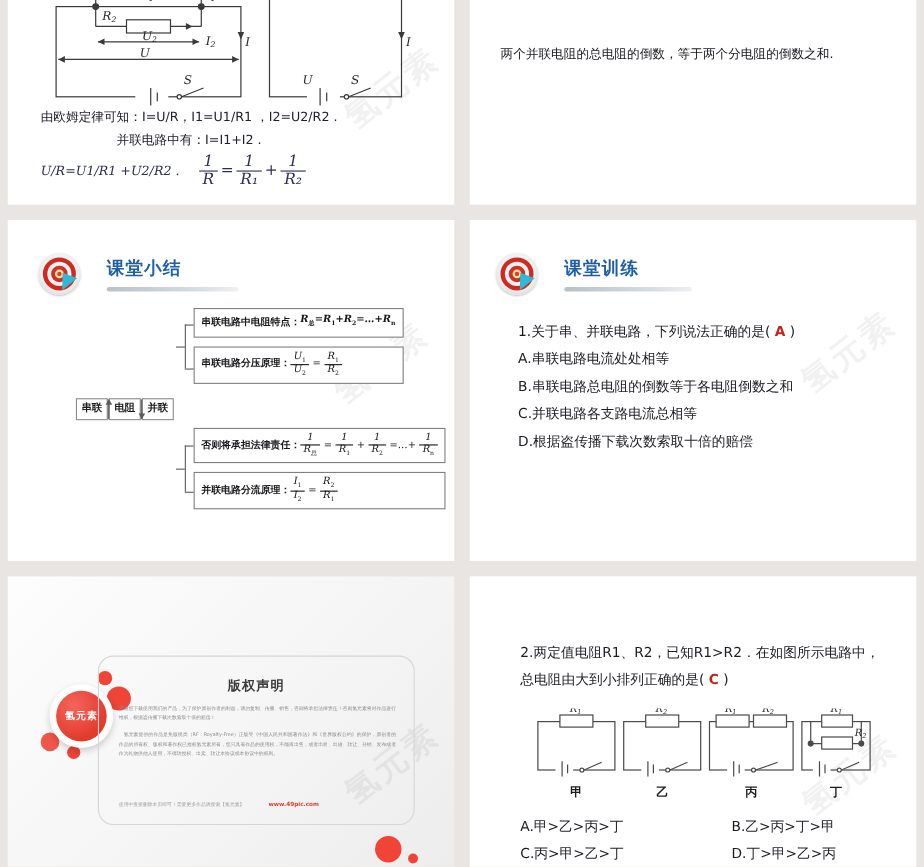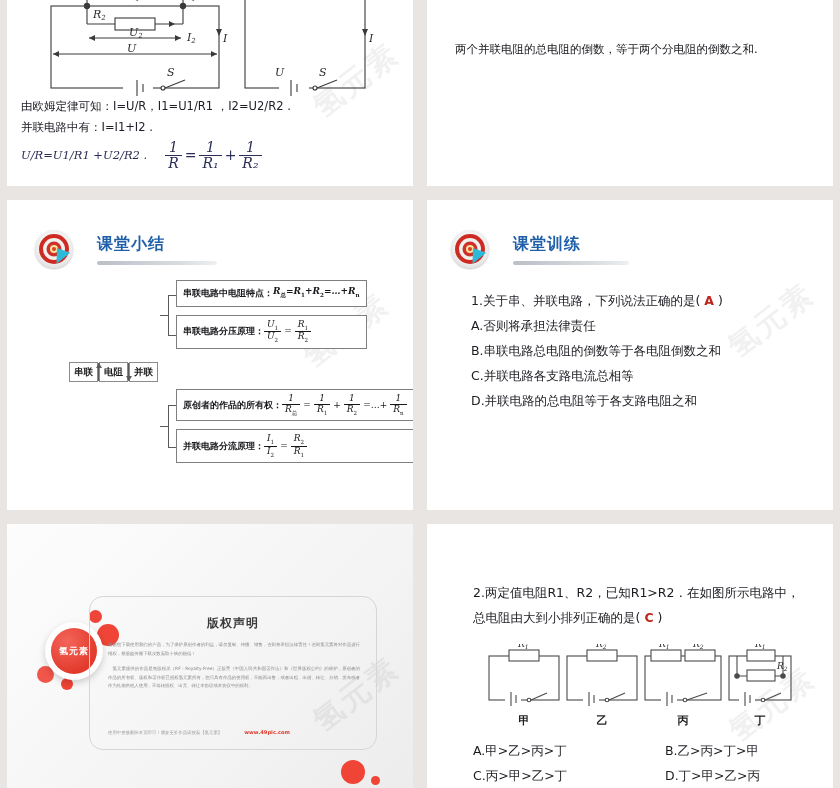--- a/index.html
+++ b/index.html
@@ -75,21 +75,21 @@
   
   .frac{display:inline-flex;flex-direction:column;align-items:center;vertical-align:middle;
         font-family:"DejaVu Serif","Liberation Serif",serif;font-style:italic;line-height:1.05;}
   .frac .num{padding:0 3px;}
   .frac .den{padding:0 3px;border-top:1px solid currentColor;}
   .eqrow{display:inline-flex;align-items:center;gap:3px;vertical-align:middle;
          font-family:"DejaVu Serif","Liberation Serif",serif;font-style:italic;}
   sub{font-size:.62em;font-style:normal;}
   
   .s1-circuits{position:absolute;left:0;top:-52px;width:100%;height:150px;}
-  .s1-text{position:absolute;left:14px;top:96px;}
+  .s1-text{position:absolute;left:30px;top:96px;text-align:center;}
   .s1-l3{display:flex;align-items:center;gap:18px;margin-top:2px;}
   .s2-p{position:absolute;left:28px;top:42px;right:20px;font-size:11.5px;color:#17171d;}
   
   .mm{position:absolute;left:62px;top:80px;display:flex;align-items:center;}
   .mm-col{display:flex;flex-direction:row;align-items:center;}
   .node{
     border:1px solid #8b8b8b;background:#fff;color:#1b1b1b;
     font-size:9.5px;font-weight:bold;padding:3px 4px;line-height:12px;white-space:nowrap;
   }
   .vline{width:1px;background:#5a5a5a;height:18px;position:relative;}
@@ -302,21 +302,21 @@
 
         <div style="display:flex;align-items:center;">
           <div class="brace" style="height:62px;">
             <span class="bh"></span>
             <span class="bv" style="top:10px;height:42px;"></span>
             <span class="ba" style="top:10px;"></span>
             <span class="ba" style="top:52px;"></span>
           </div>
           <div style="display:flex;flex-direction:column;gap:8px;">
             <div class="leaf">
-              <span>原创者的作品的所有权：</span>
+              <span>否则将承担法律责任：</span>
               <span class="eqrow">
                 <span class="frac">
                     <span class="num">1</span>
                     <span class="den">R<sub>总</sub></span>
                   </span>
                 <span>=</span>
                 <span class="frac">
                     <span class="num">1</span>
                     <span class="den">R<sub>1</sub></span>
                   </span>
@@ -370,24 +370,24 @@
         <div class="sec-rule" style="width:116px;"></div>
       </div>
     </div>
 
     <div style="position:absolute;left:44px;top:88px;right:34px;">
       <div class="q">
         <span>1.关于串、并联电路，下列说法正确的是(</span>
         <span class="red">A</span>
         <span>)</span>
       </div>
-      <div class="opt">A.否则将承担法律责任</div>
+      <div class="opt">A.串联电路电流处处相等</div>
       <div class="opt">B.串联电路总电阻的倒数等于各电阻倒数之和</div>
       <div class="opt">C.并联电路各支路电流总相等</div>
-      <div class="opt">D.并联电路的总电阻等于各支路电阻之和</div>
+      <div class="opt">D.根据盗传播下载次数索取十倍的赔偿</div>
     </div>
   </div>
 
   <div class="slide" style="background:linear-gradient(135deg,#fdfdfd,#f4f4f4 60%,#ececec);">
     <div class="wm" style="left:300px;top:150px;">氢元素</div>
 
     <div class="logo-wrap">
       <span class="dot" style="left:54px;top:-2px;width:13px;height:13px;"></span>
       <span class="dot" style="left:62px;top:12px;width:22px;height:22px;"></span>
       <span class="dot" style="left:2px;top:54px;width:17px;height:17px;opacity:.9;"></span>

